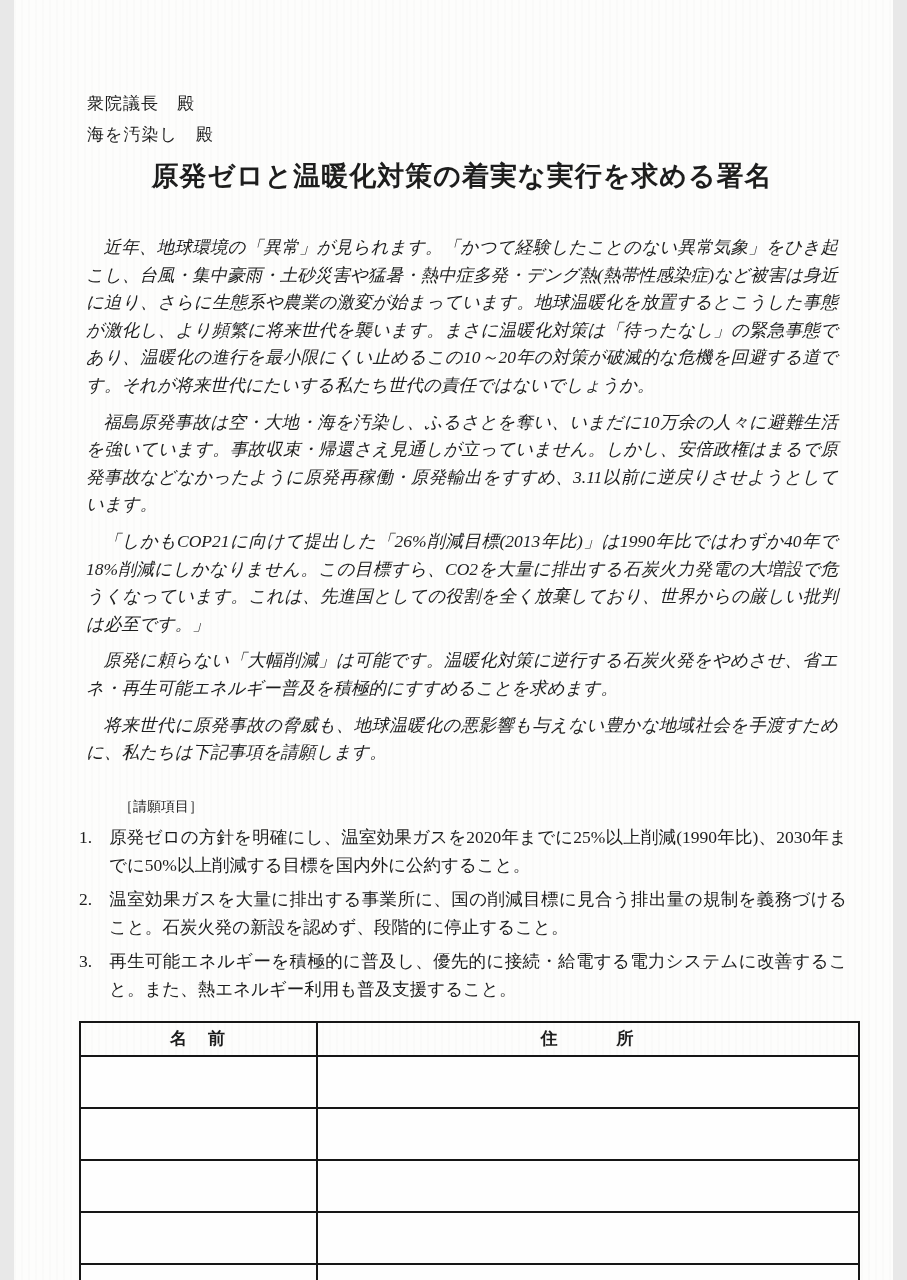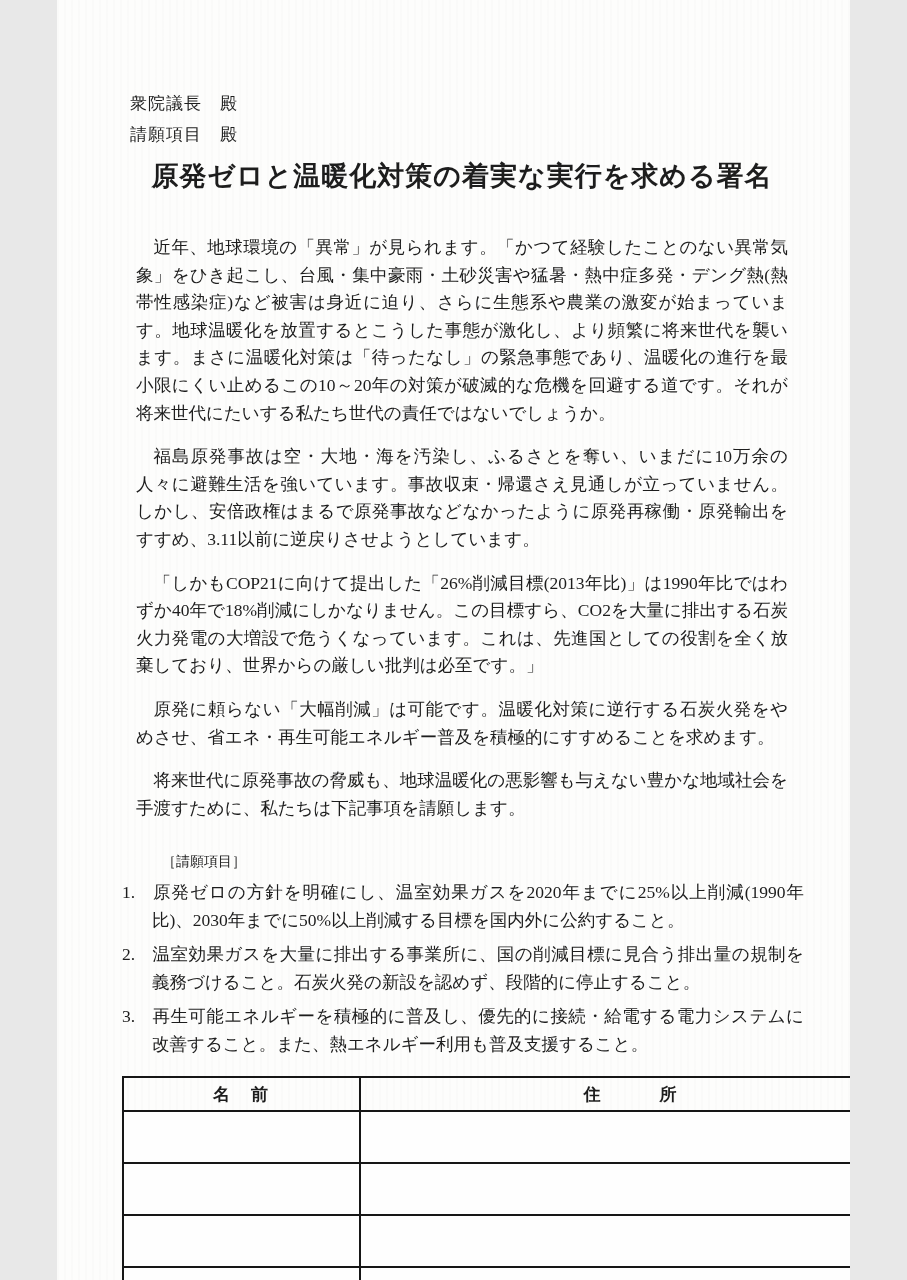--- a/index.html
+++ b/index.html
@@ -2,21 +2,21 @@
 <html lang="ja"><head>
 <meta charset="utf-8">
 <style>
   html, body {
     margin: 0;
     padding: 0;
     background: #e8e8e8;
   }
   .page {
     position: relative;
-    width: 793px;
+    width: 879px;
     height: 1280px;
     margin: 0 auto;
     background: #fdfdfc;
     background-image: repeating-linear-gradient(90deg, rgba(0,0,0,0.012) 0 2px, rgba(0,0,0,0) 2px 7px);
     color: #1d1d1d;
     font-family: "Liberation Serif", "DejaVu Serif", serif;
     overflow: hidden;
     box-sizing: border-box;
     padding: 88px 46px 0 63px;
   }
@@ -34,22 +34,23 @@
     margin-top: 8px;
     margin-bottom: 40px;
     white-space: nowrap;
   }
   .body-text {
     font-size: 17.5px;
     line-height: 27.6px;
     text-align: justify;
   }
   .body-text p {
-    margin: 16px;
+    margin: 9px;
     text-indent: 1em;
+    font-style: italic;
   }
   .petition-label {
     margin-top: 26px;
     margin-left: 42px;
     font-size: 14px;
     line-height: 28px;
   }
   .petition-items {
     margin-top: 2px;
   }
@@ -119,21 +120,21 @@
     white-space: nowrap;
   }
 </style>
 </head>
 <body>
 
 <div class="page">
 
   <div class="addressees">
     <div>衆院議長　殿</div>
-    <div>請願項目　殿</div>
+    <div>海を汚染し　殿</div>
   </div>
 
   <div class="doc-title">原発ゼロと温暖化対策の着実な実行を求める署名</div>
 
   <div class="body-text">
     <p>近年、地球環境の「異常」が見られます。「かつて経験したことのない異常気象」をひき起こし、台風・集中豪雨・土砂災害や猛暑・熱中症多発・デング熱(熱帯性感染症)など被害は身近に迫り、さらに生態系や農業の激変が始まっています。地球温暖化を放置するとこうした事態が激化し、より頻繁に将来世代を襲います。まさに温暖化対策は「待ったなし」の緊急事態であり、温暖化の進行を最小限にくい止めるこの10～20年の対策が破滅的な危機を回避する道です。それが将来世代にたいする私たち世代の責任ではないでしょうか。</p>
     <p>福島原発事故は空・大地・海を汚染し、ふるさとを奪い、いまだに10万余の人々に避難生活を強いています。事故収束・帰還さえ見通しが立っていません。しかし、安倍政権はまるで原発事故などなかったように原発再稼働・原発輸出をすすめ、3.11以前に逆戻りさせようとしています。</p>
     <p>「しかもCOP21に向けて提出した「26%削減目標(2013年比)」は1990年比ではわずか40年で18%削減にしかなりません。この目標すら、CO2を大量に排出する石炭火力発電の大増設で危うくなっています。これは、先進国としての役割を全く放棄しており、世界からの厳しい批判は必至です。」</p>
     <p>原発に頼らない「大幅削減」は可能です。温暖化対策に逆行する石炭火発をやめさせ、省エネ・再生可能エネルギー普及を積極的にすすめることを求めます。</p>
     <p>将来世代に原発事故の脅威も、地球温暖化の悪影響も与えない豊かな地域社会を手渡すために、私たちは下記事項を請願します。</p>

